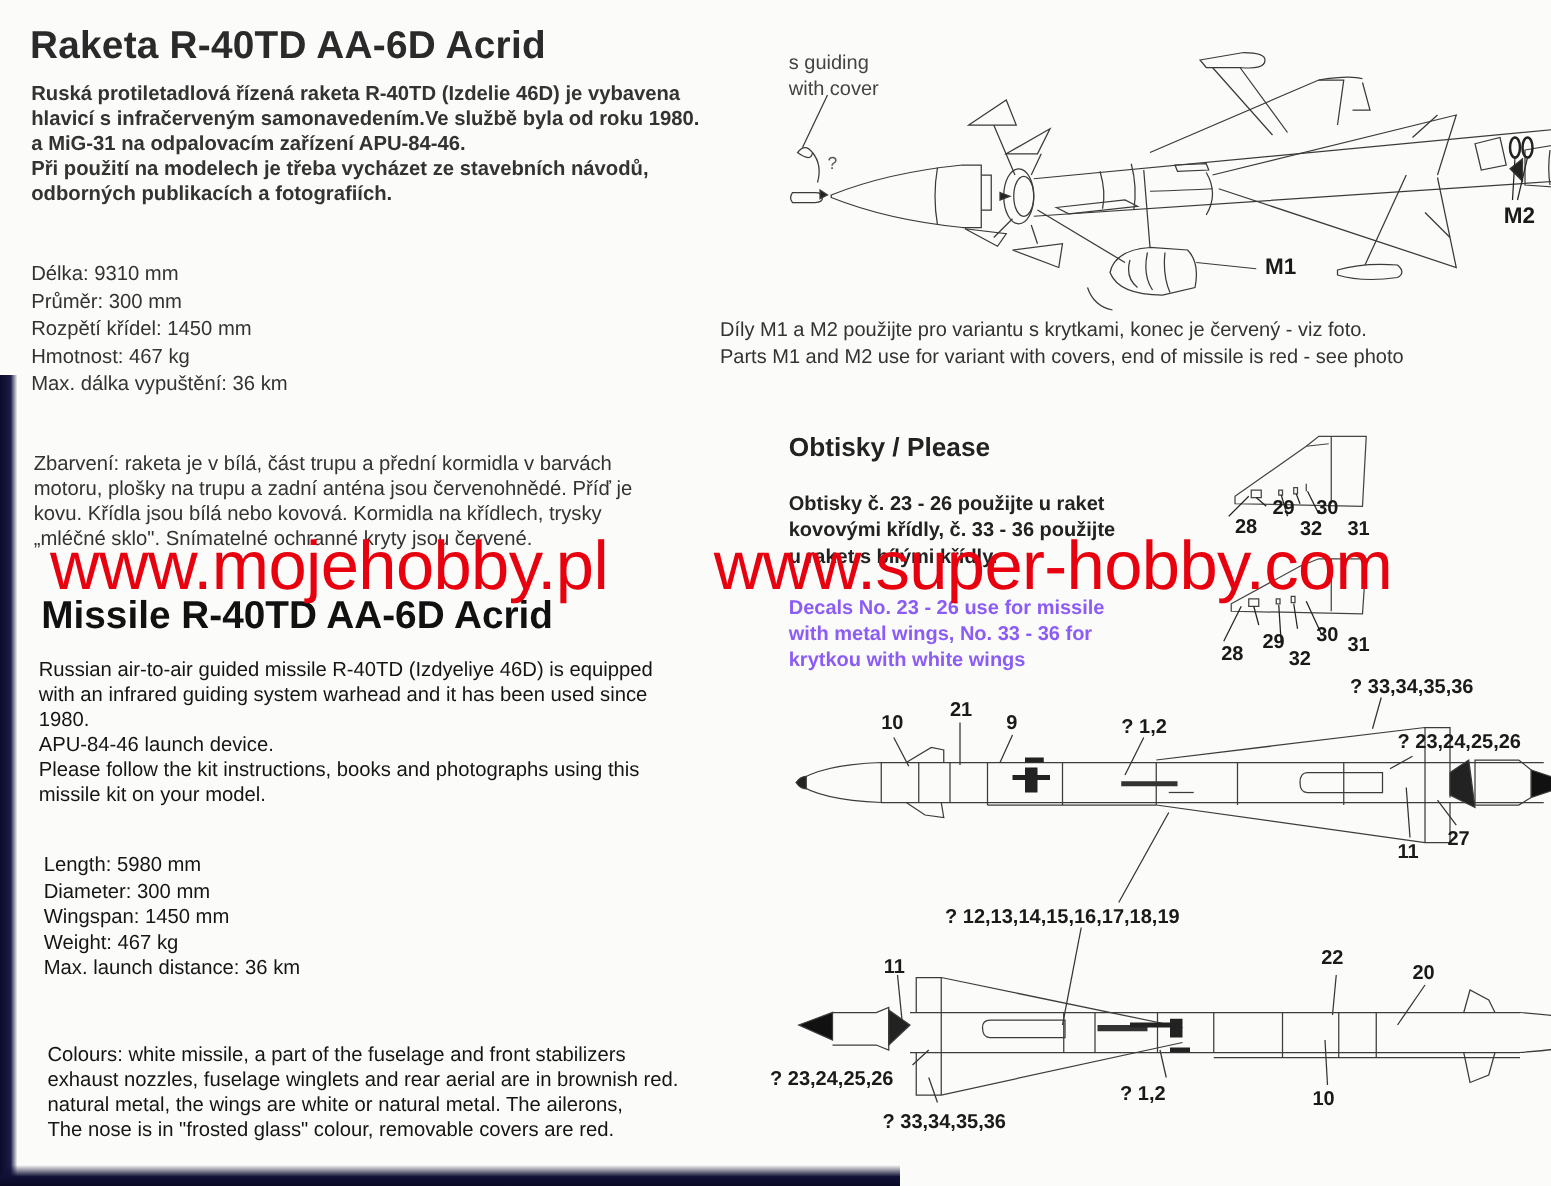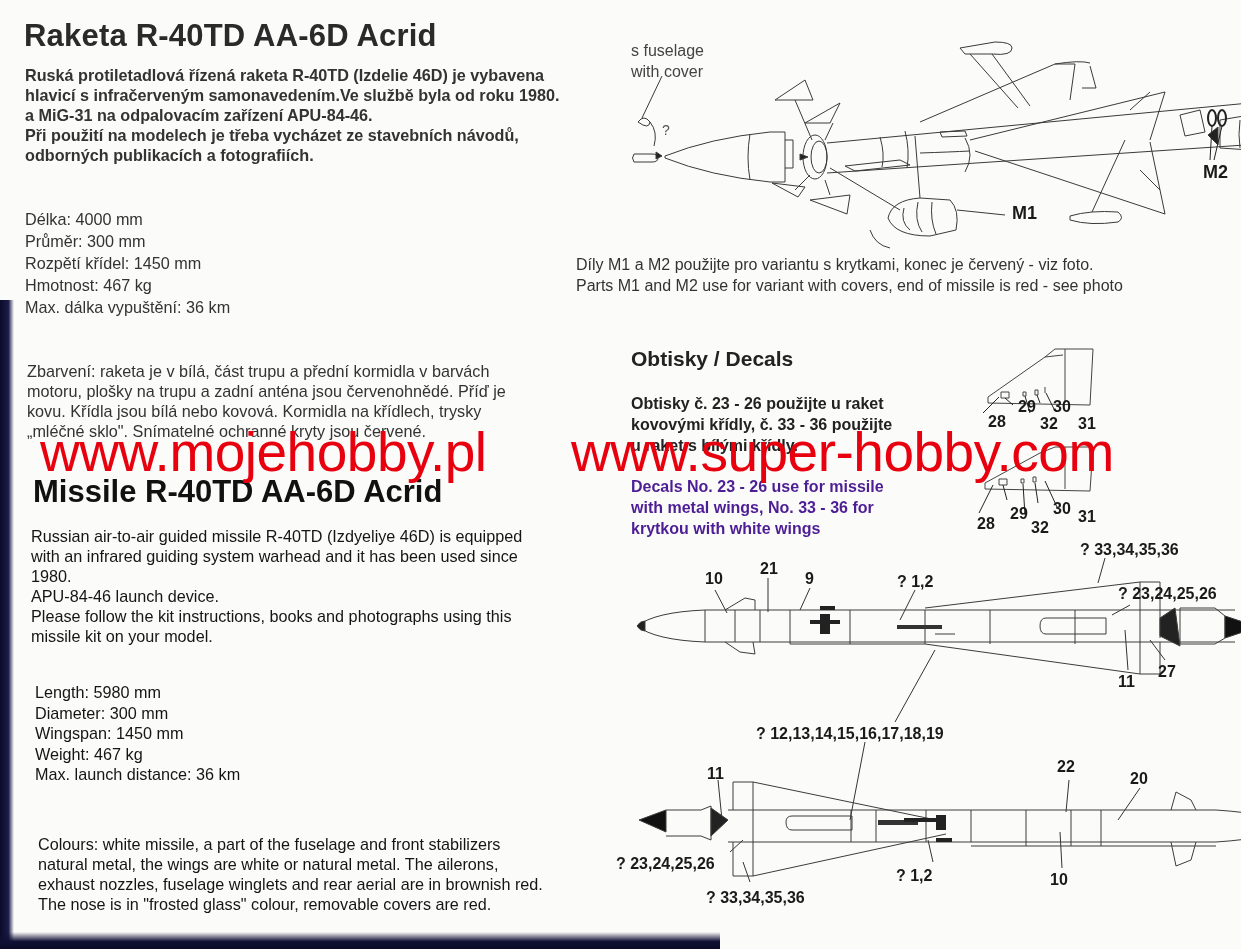--- a/index.html
+++ b/index.html
@@ -25,21 +25,21 @@
   .cz-colors { left: 27px; top: 361px; color: #333; }
   .en-intro { left: 31px; top: 526px; color: #151515; }
   .en-specs { left: 35px; top: 682px; color: #151515; line-height: 20.5px; }
   .en-colors { left: 38px; top: 834px; color: #151515; }
 
   .cover-label { left: 631px; top: 40px; font-size: 16px; line-height: 21px; color: #444; }
   .parts-note { left: 576px; top: 254px; font-size: 16px; line-height: 21px; color: #333; }
 
   .decals-title { left: 631px; top: 347px; font-size: 21px; color: #222; font-weight: bold; }
   .decals-cz { left: 631px; top: 393px; font-size: 16px; line-height: 21px; font-weight: bold; color: #222; }
-  .decals-en { left: 631px; top: 476px; font-size: 16px; line-height: 21px; font-weight: bold; color: #4c1d95; }
+  .decals-en { left: 631px; top: 476px; font-size: 16px; line-height: 21px; font-weight: bold; color: #8b5cf6; }
 
   .lbl { position: absolute; font-weight: bold; font-size: 16px; color: #1a1a1a; white-space: nowrap; }
   .m-lbl { font-size: 18px; }
 
   svg.draw { position: absolute; overflow: visible; }
   svg.draw * { vector-effect: non-scaling-stroke; }
 
   .watermark { position: absolute; top: 422px; font-size: 55px; line-height: 60px; color: #e8000e;
     white-space: nowrap; letter-spacing: -0.5px; font-family: "Liberation Sans", sans-serif; }
   .wm1 { left: 40px; }
@@ -53,21 +53,21 @@
 
 <h1 class="abs title-cz">Raketa R-40TD AA-6D Acrid</h1>
 <div class="abs para cz-intro">
   <div>Ruská protiletadlová řízená raketa R-40TD (Izdelie 46D) je vybavena</div>
   <div>hlavicí s infračerveným samonavedením.Ve službě byla od roku 1980.</div>
   <div>a MiG-31 na odpalovacím zařízení APU-84-46.</div>
   <div>Při použití na modelech je třeba vycházet ze stavebních návodů,</div>
   <div>odborných publikacích a fotografiích.</div>
 </div>
 <div class="abs para cz-specs">
-  <div>Délka: 4000 mm</div>
+  <div>Délka: 9310 mm</div>
   <div>Průměr: 300 mm</div>
   <div>Rozpětí křídel:  1450 mm</div>
   <div>Hmotnost: 467 kg</div>
   <div>Max. dálka vypuštění: 36 km</div>
 </div>
 <div class="abs para cz-colors">
   <div>Zbarvení: raketa je v bílá, část trupu a přední kormidla v barvách</div>
   <div>motoru, plošky na trupu a zadní anténa jsou červenohnědé. Příď je</div>
   <div>kovu. Křídla jsou bílá nebo kovová. Kormidla na křídlech, trysky</div>
   <div>„mléčné sklo". Snímatelné ochranné kryty jsou červené.</div>
@@ -84,27 +84,27 @@
 </div>
 <div class="abs para en-specs">
   <div>Length: 5980 mm</div>
   <div>Diameter: 300 mm</div>
   <div>Wingspan:  1450 mm</div>
   <div>Weight: 467 kg</div>
   <div>Max. launch distance: 36 km</div>
 </div>
 <div class="abs para en-colors">
   <div>Colours: white missile, a part of the fuselage and front stabilizers</div>
+  <div>exhaust nozzles, fuselage winglets and rear aerial are in brownish red.</div>
   <div>natural metal, the wings are white or natural metal. The ailerons,</div>
-  <div>exhaust nozzles, fuselage winglets and rear aerial are in brownish red.</div>
   <div>The nose is in "frosted glass" colour, removable covers are red.</div>
 </div>
 
 <div class="abs cover-label">
-  <div>s fuselage</div>
+  <div>s guiding</div>
   <div>with cover</div>
 </div>
 <svg class="draw" style="left:620px;top:40px" width="621" height="210" viewBox="0 0 621 210" fill="none" stroke="#3a3a3a" stroke-width="1">
 
   <path d="M42 36 L22 78"></path>
 
   <path d="M18 82 q6 -8 12 0 q-1 8 -12 0 z"></path>
   <path d="M14 114 h18 q6 0 6 4 q0 4 -6 4 h-18 q-3 -4 0 -8z"></path>
   <path d="M30 82 q8 10 4 24"></path>
   <path d="M36 112 l6 4 -6 3z" fill="#222"></path>
@@ -163,21 +163,21 @@
 <svg class="draw" style="left:1200px;top:100px" width="40" height="70" viewBox="0 0 40 70" fill="none" stroke="#222" stroke-width="2">
   <ellipse cx="12" cy="18" rx="4" ry="8"></ellipse>
   <ellipse cx="22" cy="18" rx="4" ry="8"></ellipse>
   <path d="M12 26 L10 60 M22 26 L14 60" stroke-width="1"></path>
 </svg>
 <div class="abs parts-note">
   <div>Díly M1 a M2 použijte pro variantu s krytkami, konec je červený - viz foto.</div>
   <div>Parts M1 and M2 use for variant with covers, end of missile is red - see photo</div>
 </div>
 
-<h2 class="abs decals-title">Obtisky / Decals</h2>
+<h2 class="abs decals-title">Obtisky / Please</h2>
 <div class="abs decals-cz">
   <div>Obtisky č. 23 - 26 použijte u raket</div>
   <div>kovovými křídly, č. 33 - 36 použijte</div>
   <div>u raket s bílými křídly.</div>
 </div>
 <div class="abs decals-en">
   <div>Decals No. 23 - 26 use for missile</div>
   <div>with metal wings, No. 33 - 36 for</div>
   <div>krytkou with white wings</div>
 </div>

